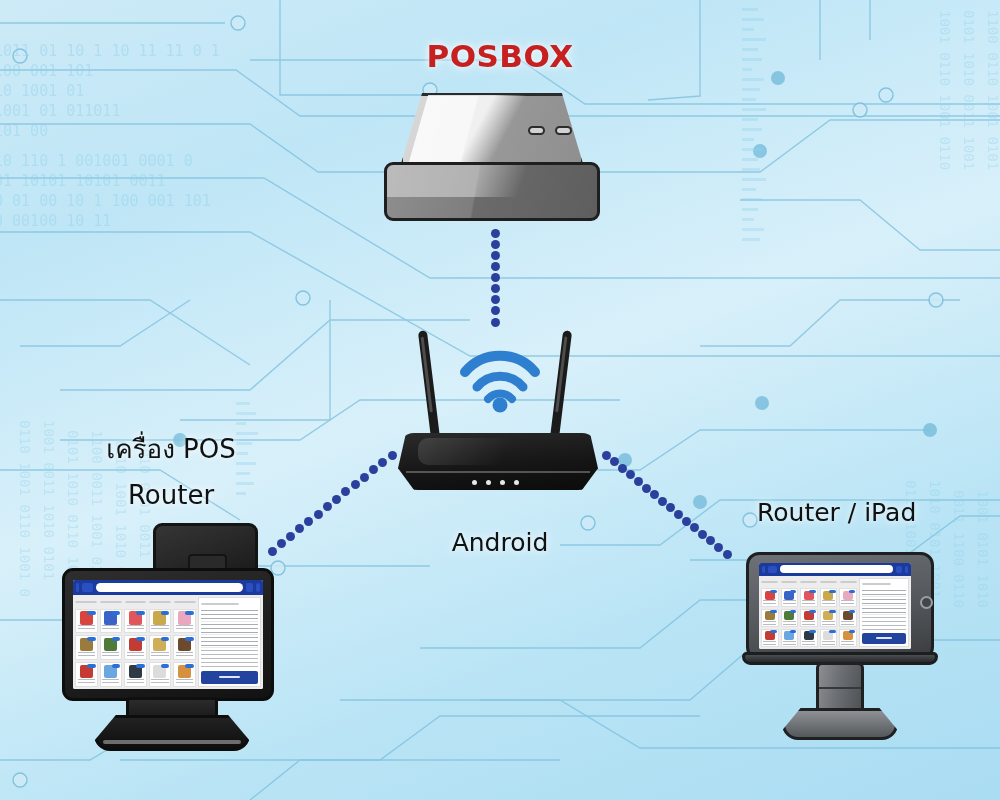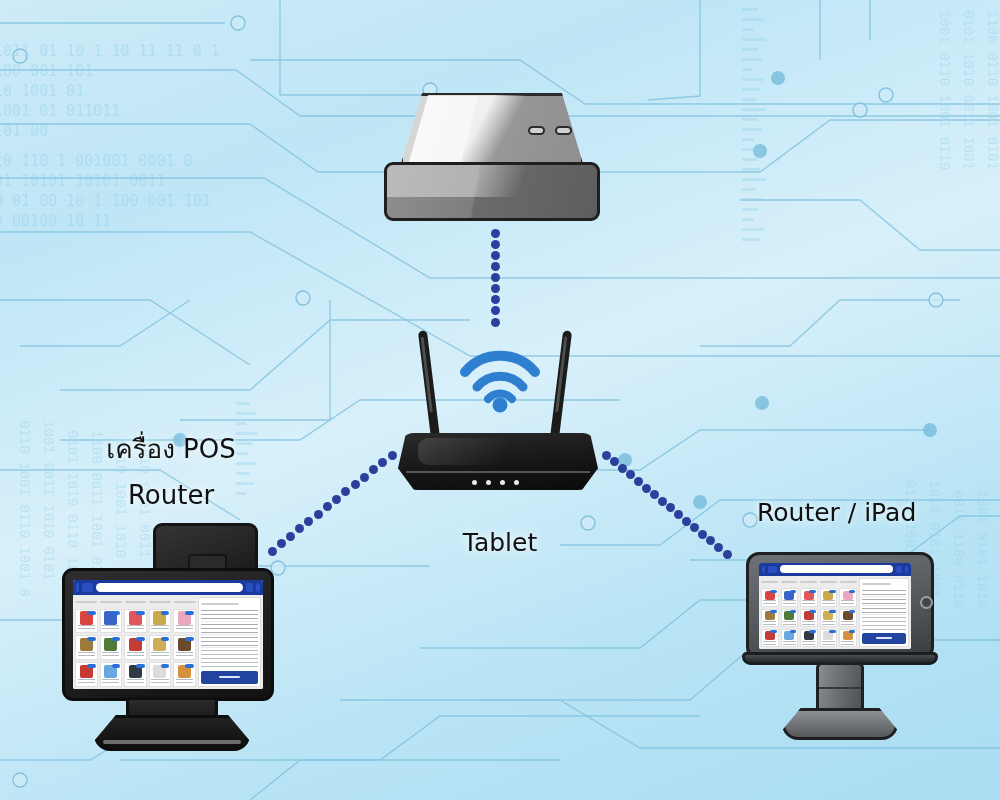--- a/index.html
+++ b/index.html
@@ -368,27 +368,28 @@
       <div class="dot" style="left: 666.033px; top: 503.3px; background: rgb(43, 63, 156);"></div>
       <div class="dot" style="left: 674.1px; top: 509.9px; background: rgb(43, 63, 156);"></div>
       <div class="dot" style="left: 682.167px; top: 516.5px; background: rgb(43, 63, 156);"></div>
       <div class="dot" style="left: 690.233px; top: 523.1px; background: rgb(43, 63, 156);"></div>
       <div class="dot" style="left: 698.3px; top: 529.7px; background: rgb(43, 63, 156);"></div>
       <div class="dot" style="left: 706.367px; top: 536.3px; background: rgb(43, 63, 156);"></div>
       <div class="dot" style="left: 714.433px; top: 542.9px; background: rgb(43, 63, 156);"></div>
       <div class="dot" style="left: 722.5px; top: 549.5px; background: rgb(43, 63, 156);"></div>
     </div>
 
+  <div class="label" id="label-posbox">POSBOX</div>
 
   <div class="label" id="label-pos">
     <span class="l1">เครื่อง POS</span>
     <span class="l2">Router</span>
   </div>
 
-  <div class="label" id="label-router">Tablet</div>
+  <div class="label" id="label-router">Android</div>
   <div class="label" id="label-tablet">Router / iPad</div>
 
   <div id="posbox">
     <div class="pb-top"></div>
     <div class="pb-sheen"></div>
     <div class="pb-body"></div>
     <div class="pb-led a"></div>
     <div class="pb-led b"></div>
   </div>
 

